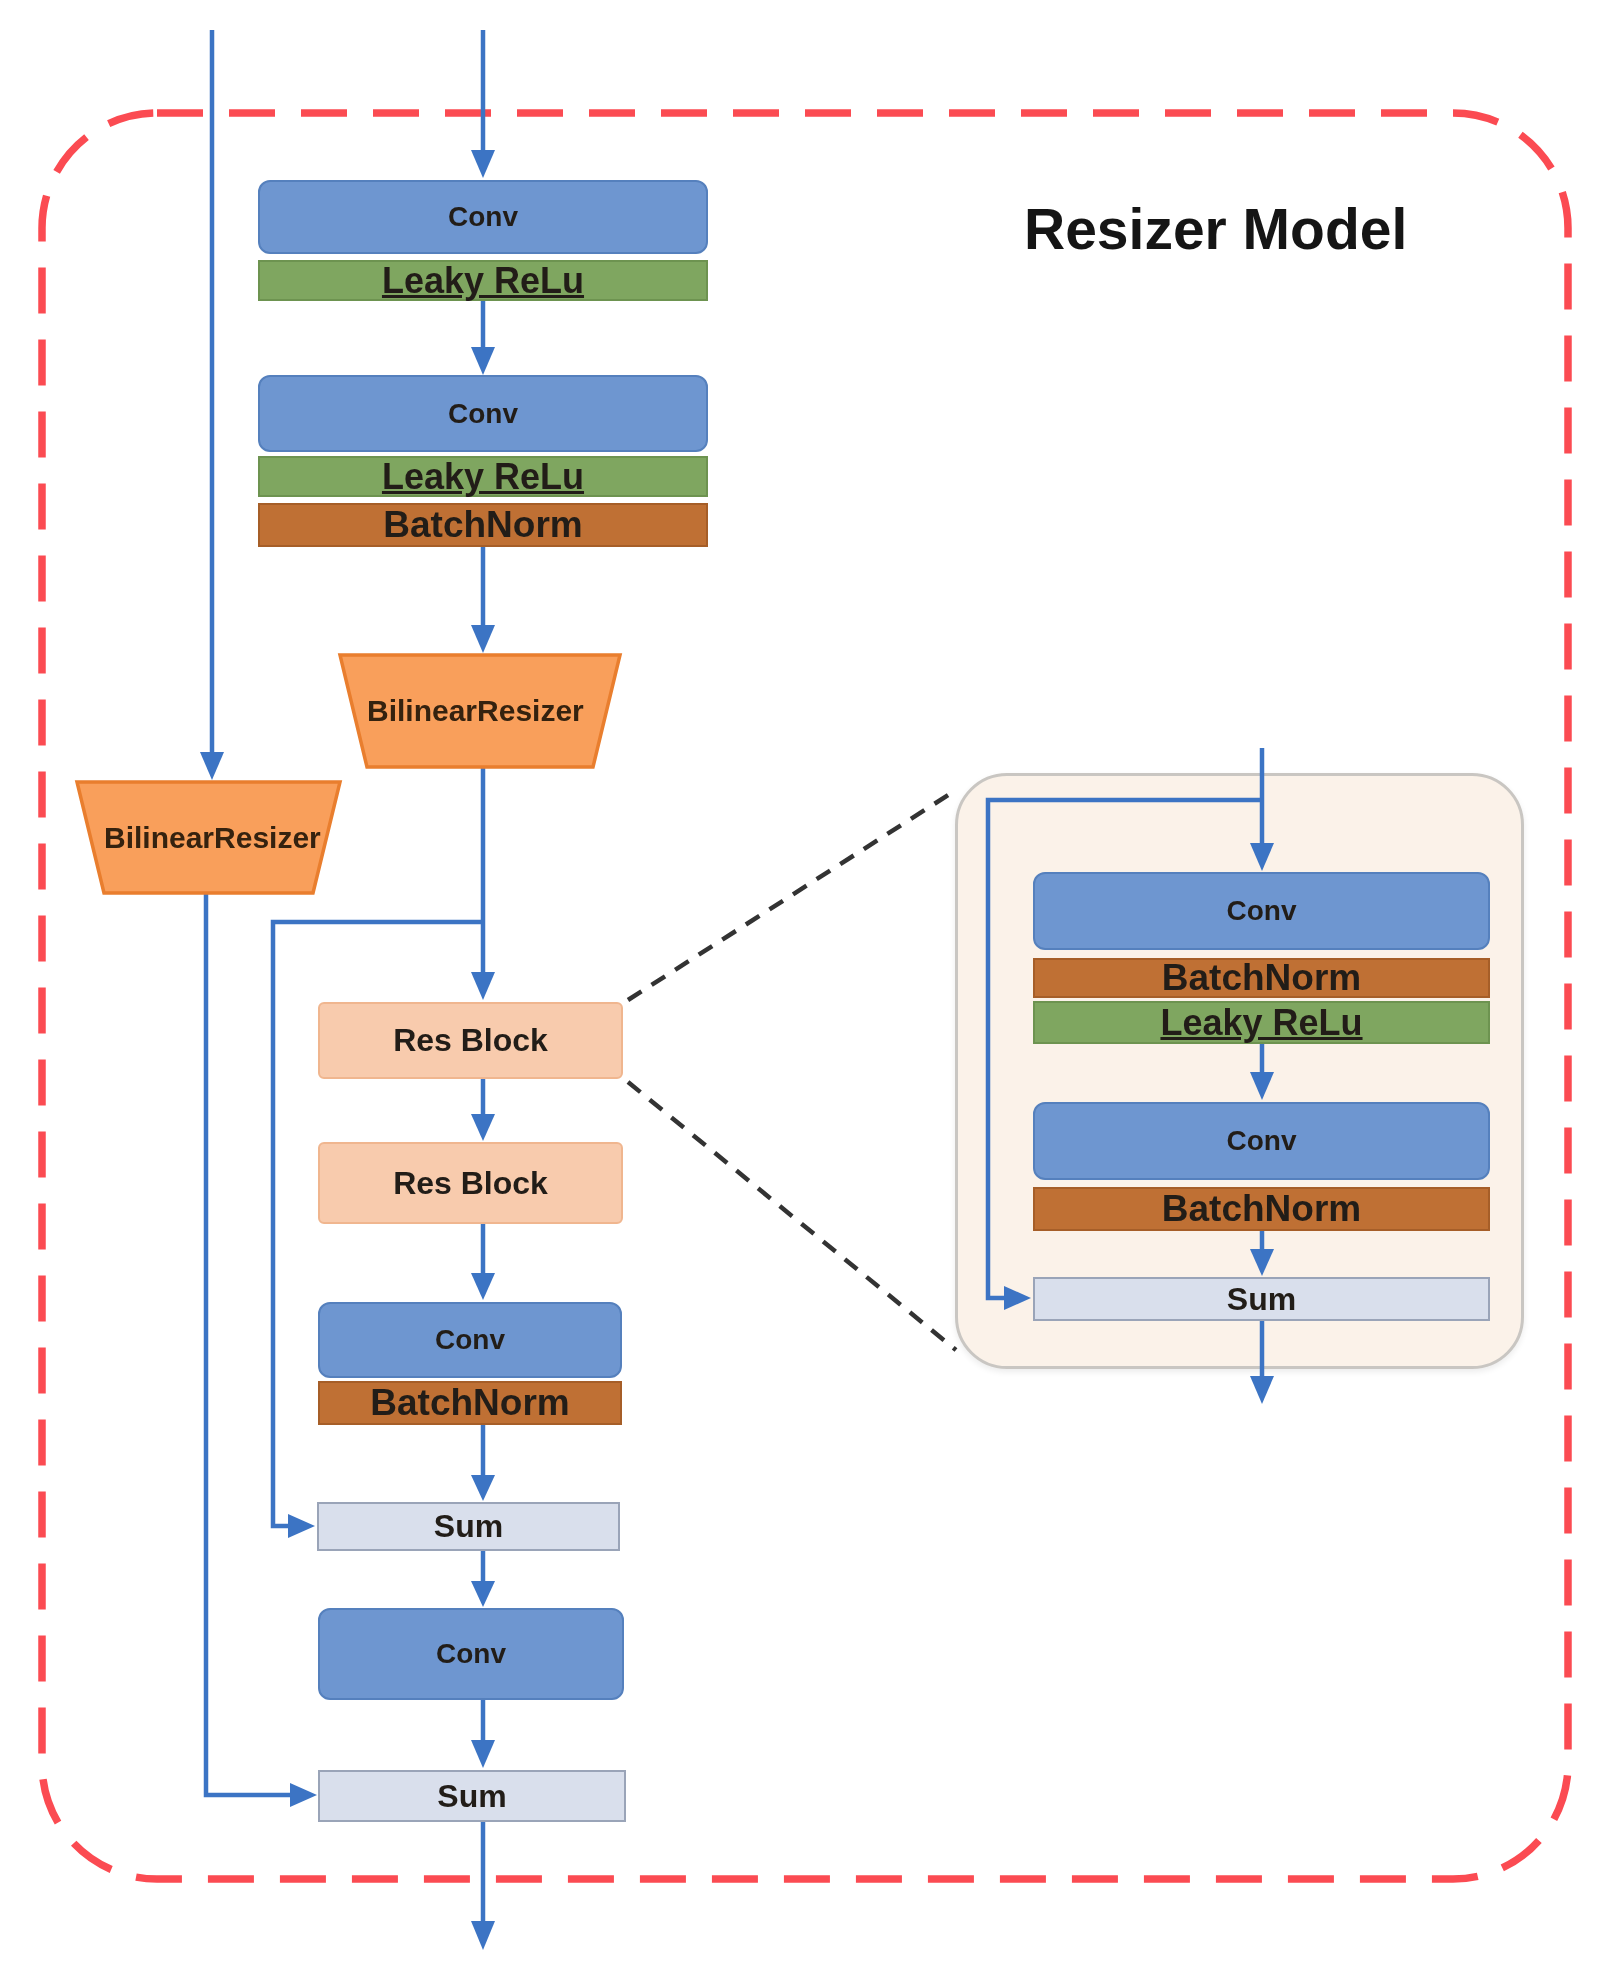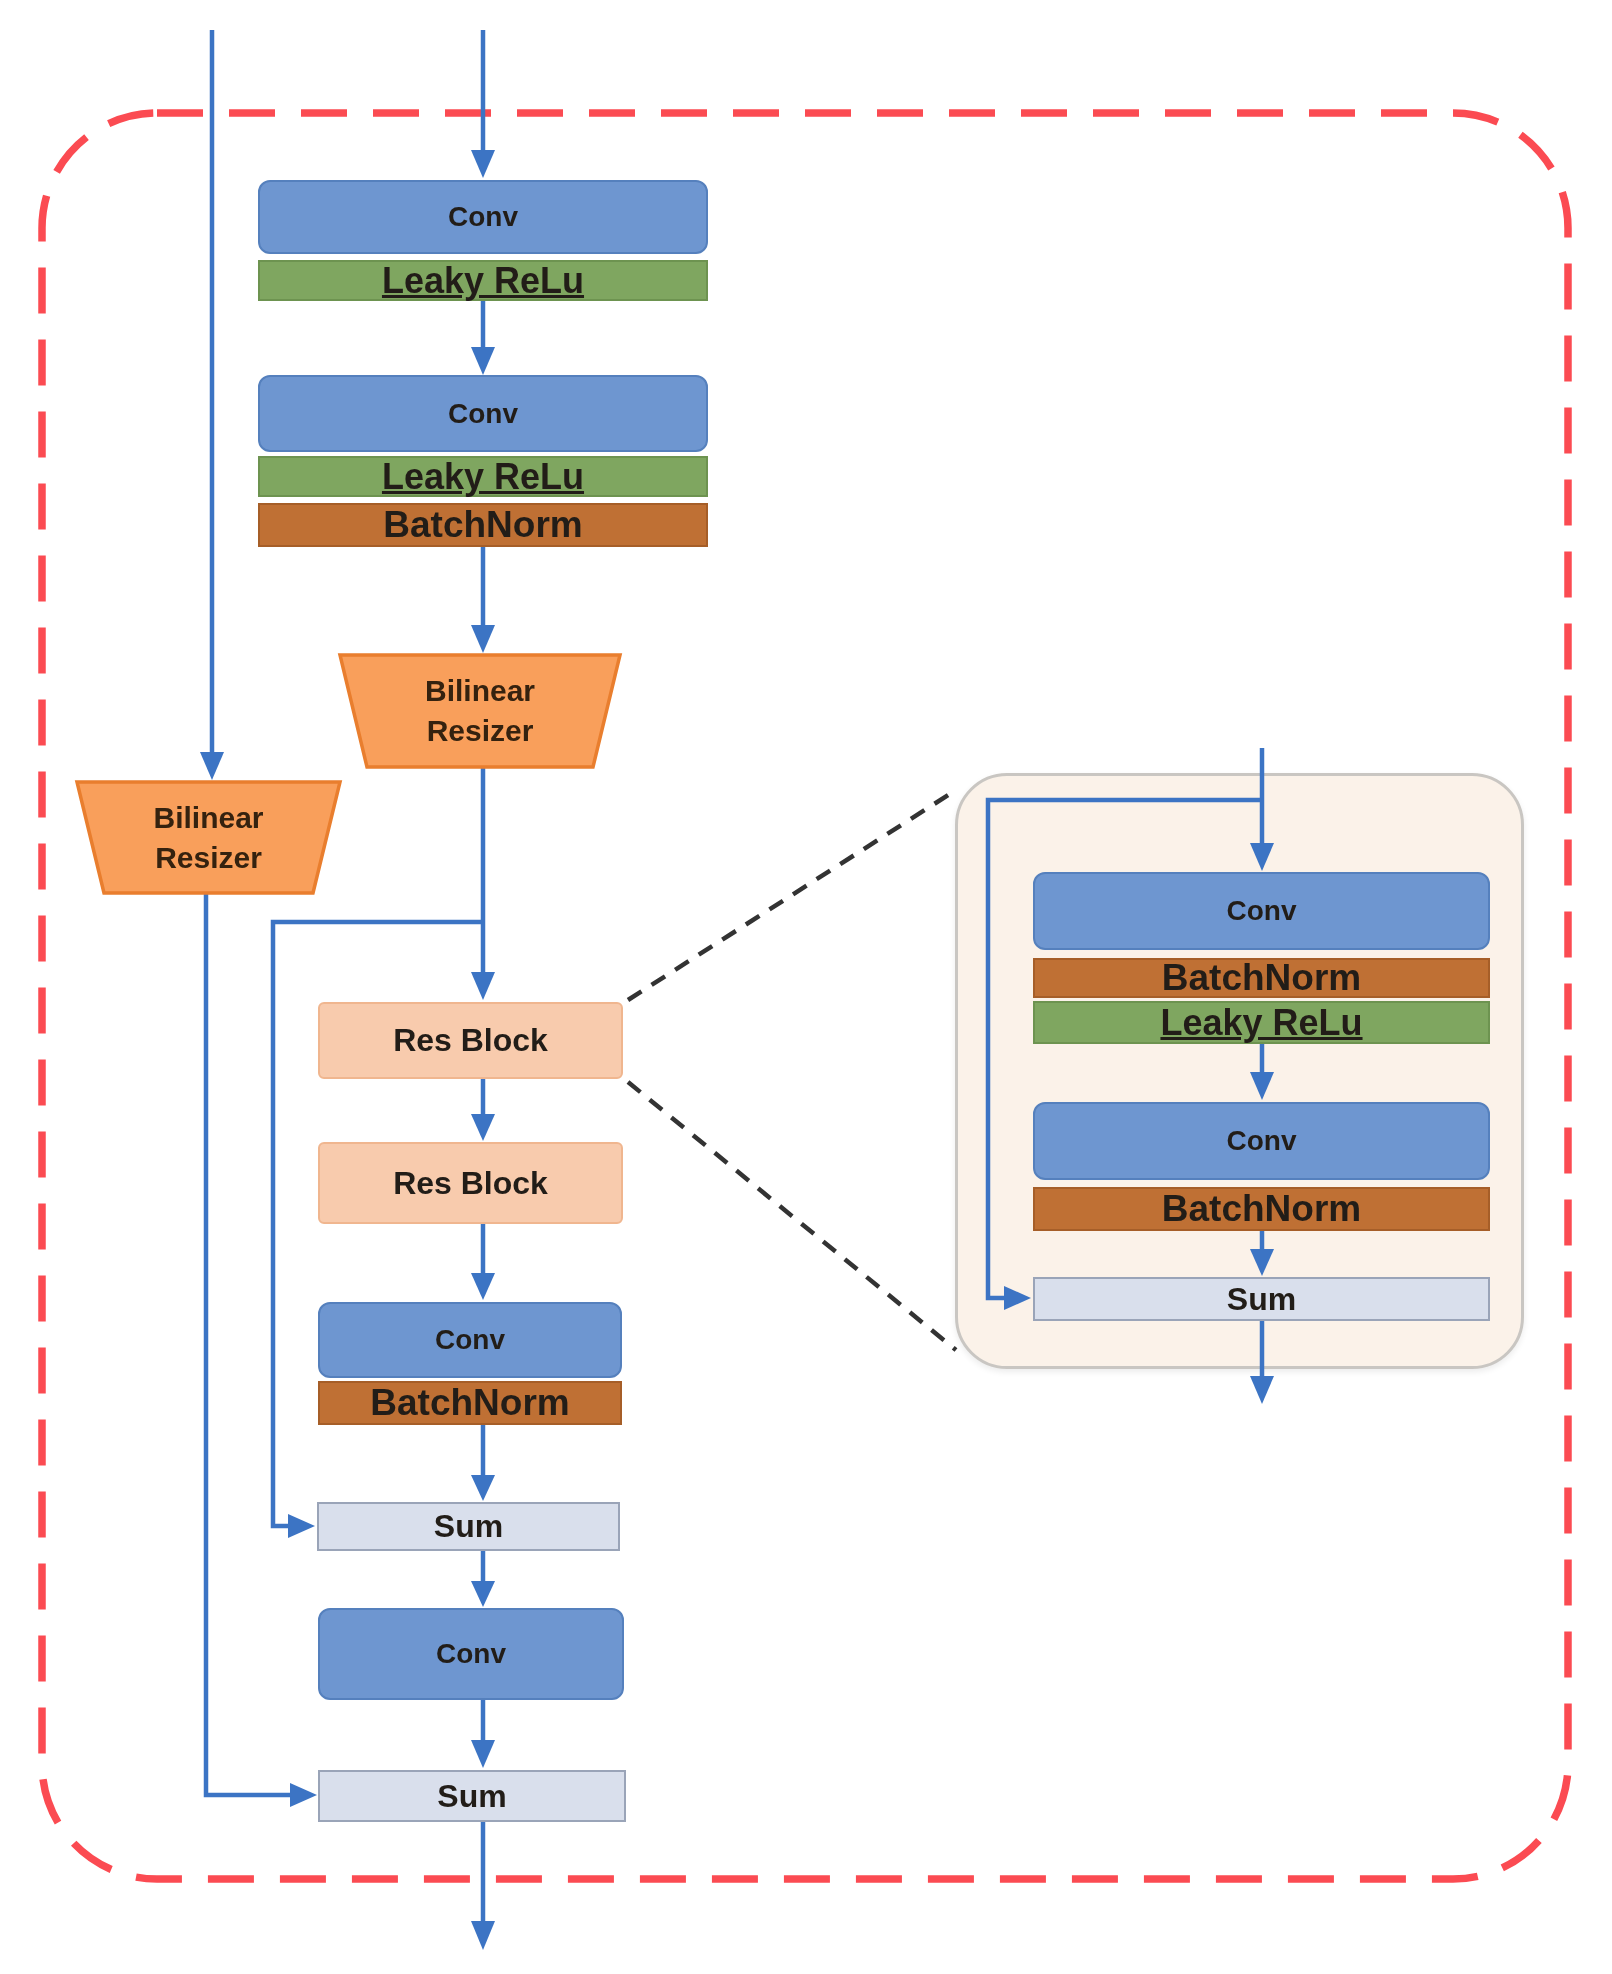--- a/index.html
+++ b/index.html
@@ -21,22 +21,22 @@
   .panel{position:absolute;z-index:0;background:var(--c-panel);
          border:3px solid var(--c-panel-border);border-radius:52px;
          box-shadow:0 3px 6px rgba(0,0,0,0.08);}
   .node{position:absolute;z-index:2;display:flex;align-items:center;justify-content:center;
         font-weight:bold;color:var(--c-text);box-sizing:border-box;}
   .conv{background:var(--c-conv);border:2px solid var(--c-conv-border);font-size:28px;border-radius:12px;}
   .relu{background:var(--c-green);border:2px solid var(--c-green-border);font-size:36px;text-decoration:underline;}
   .bnorm{background:var(--c-brown);border:2px solid var(--c-brown-border);font-size:37px;}
   .res{background:var(--c-peach);border:2px solid var(--c-peach-border);font-size:32px;border-radius:6px;}
   .sum{background:var(--c-lav);border:2px solid var(--c-lav-border);font-size:32px;text-align:right;}
-  .trap-label{position:absolute;z-index:2;display:flex;flex-direction:column;align-items:center;
-        justify-content:center;font-weight:bold;font-size:30px;line-height:1.35;color:#35220f;}
+  .trap-label{position:absolute;z-index:2;display:flex;flex-direction:row;align-items:center;
+        justify-content:flex-start;font-weight:bold;font-size:30px;line-height:1.35;color:#35220f;}
   .title{position:absolute;z-index:2;font-weight:bold;font-size:57px;color:#151515;
          letter-spacing:0px;white-space:nowrap;}
 </style>
 </head>
 <body>
 
 <div id="stage">
 
   <div class="panel" style="left:955px;top:773px;width:563px;height:590px;"></div>
 
@@ -94,20 +94,21 @@
       <polygon points="1250,1249 1274,1249 1262,1276"></polygon>
       <polygon points="1250,1376 1274,1376 1262,1404"></polygon>
     </g>
 
     <g stroke="var(--c-orange-border)" stroke-width="3.5" fill="var(--c-orange)">
       <polygon points="340,655 620,655 593,767 367,767"></polygon>
       <polygon points="77,782 340,782 313,893 104,893"></polygon>
     </g>
   </svg>
 
+  <div class="title" style="left:1024px;top:196px;">Resizer Model</div>
 
   <div class="node conv" style="left:258px;top:180px;width:450px;height:74px;">Conv</div>
   <div class="node relu" style="left:258px;top:260px;width:450px;height:41px;">Leaky ReLu</div>
 
   <div class="node conv" style="left:258px;top:375px;width:450px;height:77px;">Conv</div>
   <div class="node relu" style="left:258px;top:456px;width:450px;height:41px;">Leaky ReLu</div>
   <div class="node bnorm" style="left:258px;top:503px;width:450px;height:44px;">BatchNorm</div>
 
   <div class="trap-label" style="left:367px;top:660px;width:226px;height:102px;">
     <span>Bilinear</span>

